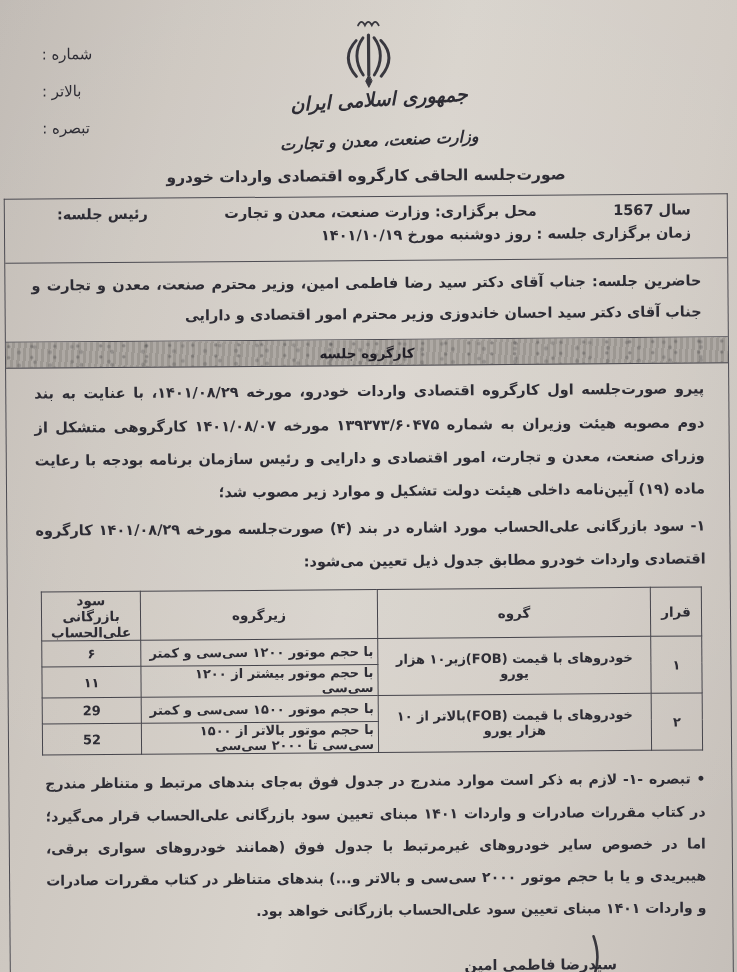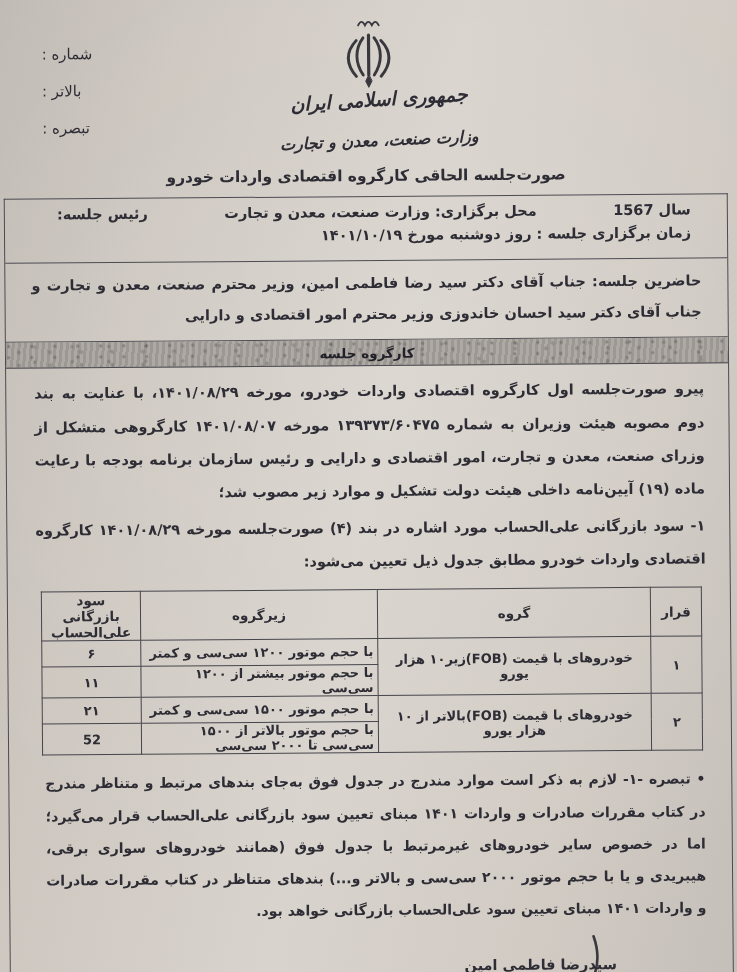--- a/index.html
+++ b/index.html
@@ -132,21 +132,21 @@
               <td class="col-profit">۶</td>
             </tr>
             <tr>
               <td class="col-sub">با حجم موتور بیشتر از ۱۲۰۰ سی‌سی</td>
               <td class="col-profit">۱۱</td>
             </tr>
             <tr>
               <td class="col-row" rowspan="2">۲</td>
               <td class="col-group" rowspan="2">خودروهای با قیمت (FOB)بالاتر از ۱۰ هزار یورو</td>
               <td class="col-sub">با حجم موتور ۱۵۰۰ سی‌سی و کمتر</td>
-              <td class="col-profit">۲۱</td>
+              <td class="col-profit">29</td>
             </tr>
             <tr>
               <td class="col-sub">با حجم موتور بالاتر از ۱۵۰۰ سی‌سی تا ۲۰۰۰ سی‌سی</td>
               <td class="col-profit">52</td>
             </tr>
           </tbody>
         </table>
 
         <p class="note">• تبصره -۱- لازم به ذکر است موارد مندرج در جدول فوق به‌جای بندهای مرتبط و متناظر مندرج در کتاب مقررات صادرات و واردات ۱۴۰۱ مبنای تعیین سود بازرگانی علی‌الحساب قرار می‌گیرد؛ اما در خصوص سایر خودروهای غیرمرتبط با جدول فوق (همانند خودروهای سواری برقی، هیبریدی و یا با حجم موتور ۲۰۰۰ سی‌سی و بالاتر و...) بندهای متناظر در کتاب مقررات صادرات و واردات ۱۴۰۱ مبنای تعیین سود علی‌الحساب بازرگانی خواهد بود.</p>
 

